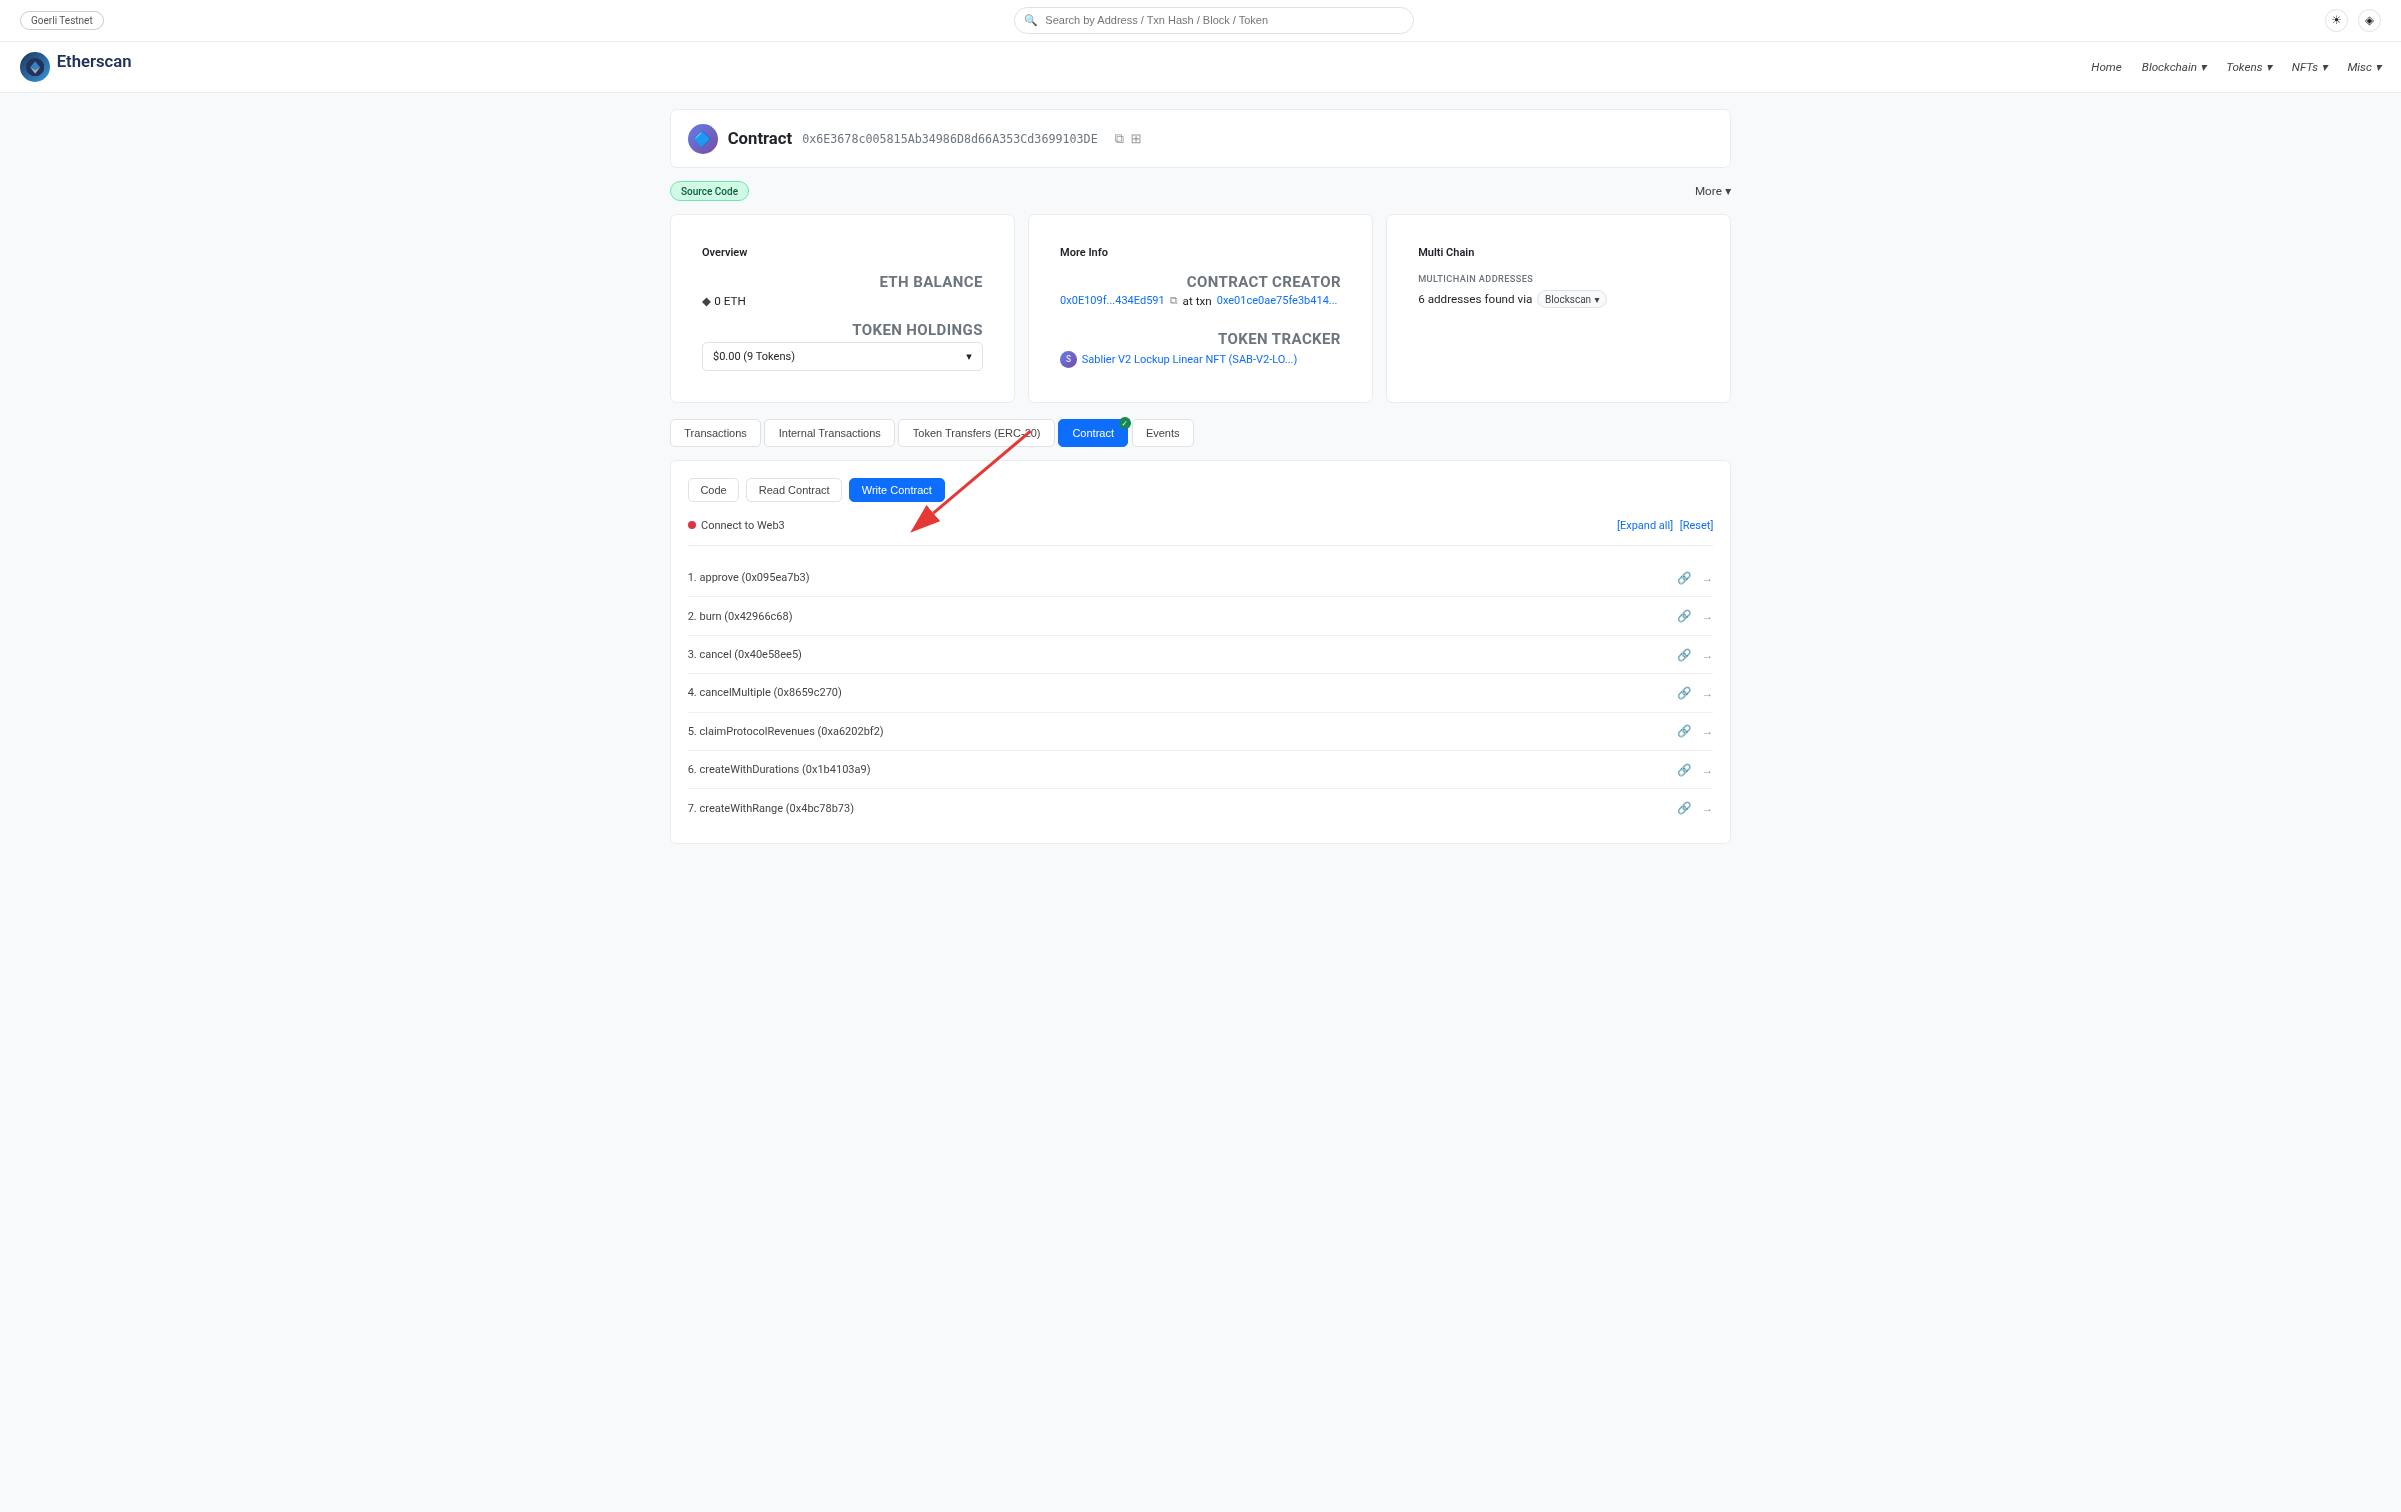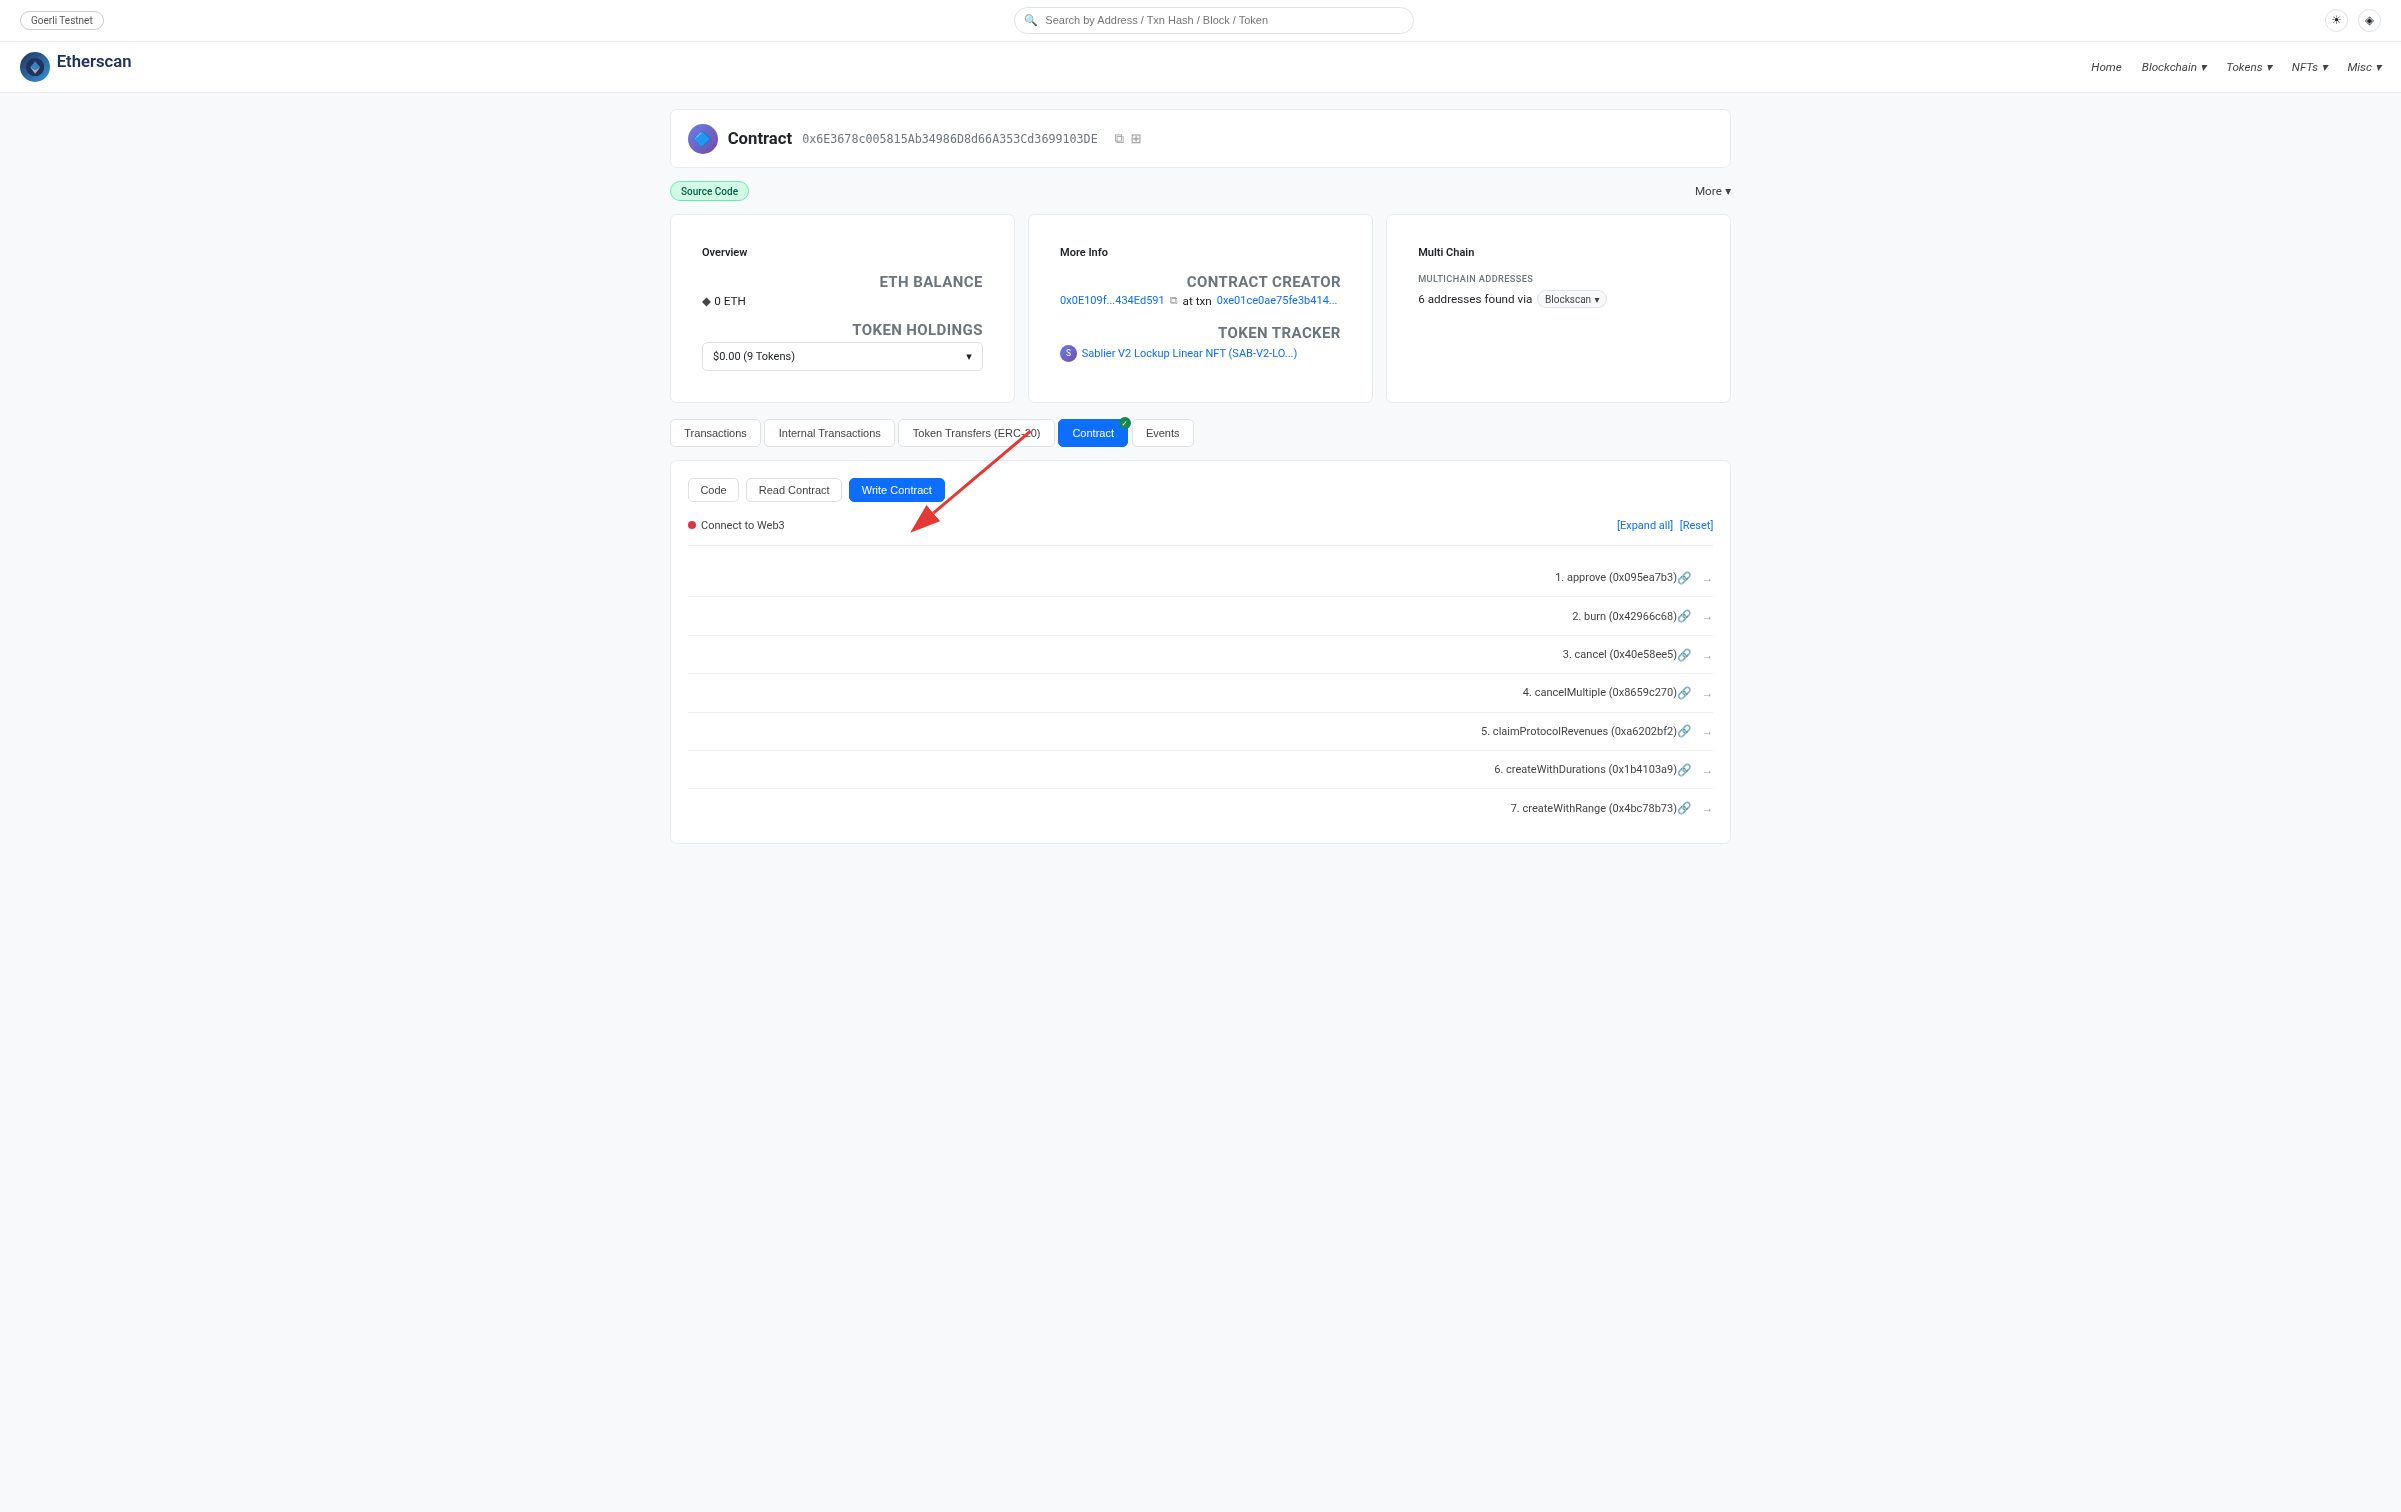--- a/index.html
+++ b/index.html
@@ -68,21 +68,21 @@
 
     
     .connect-bar { display: flex; align-items: center; justify-content: space-between; margin-bottom: 13.3px; padding-bottom: 13.3px; border-bottom: 0.8px solid #e9ecef; }
     .connect-btn { display: flex; align-items: center; gap: 5px; font-size: 11px; cursor: pointer; color: #444; }
     .connect-dot { width: 8.3px; height: 8.3px; border-radius: 50%; background: #dc3545; }
     .expand-links { display: flex; gap: 6.7px; font-size: 11px; }
     .expand-link { color: #0d6efd; cursor: pointer; }
 
     
     .function-list { display: flex; flex-direction: column; gap: 0; }
-    .function-item { display: flex; align-items: center; justify-content: flex-end; padding: 11.7px 0; border-bottom: 0.8px solid #f0f0f0; }
+    .function-item { display: flex; align-items: center; justify-content: space-between; padding: 11.7px 0; border-bottom: 0.8px solid #f0f0f0; }
     .function-item:last-child { border-bottom: none; }
     .function-name { font-size: 11px; color: #444; }
     .function-actions { display: flex; align-items: center; gap: 10px; color: #999; cursor: pointer; }
     .function-icon { font-size: 11.7px; }
 
     .tabs-and-section { position: relative; }
 
     .full-page { position: relative; }
 
     .arrow-svg {
@@ -176,21 +176,21 @@
         <div class="card-label">TOKEN HOLDINGS</div>
         <div class="token-select">
           <span>$0.00 (9 Tokens)</span>
           <span>▾</span>
         </div>
       </div>
 
       <div class="info-card">
         <div class="card-title">More Info</div>
         <div class="card-label">CONTRACT CREATOR</div>
-        <div class="card-row" style="margin-bottom:16px;">
+        <div class="card-row" style="margin-bottom:22px;">
           <a class="link-blue">0x0E109f...434Ed591</a>
           <span class="copy-icon">⧉</span>
           <span>at txn</span>
           <a class="link-blue">0xe01ce0ae75fe3b414...</a>
         </div>
         <div class="card-label">TOKEN TRACKER</div>
         <div class="token-tracker-row">
           <div class="token-icon">S</div>
           <a class="link-blue">Sablier V2 Lockup Linear NFT (SAB-V2-LO...)</a>
         </div>

